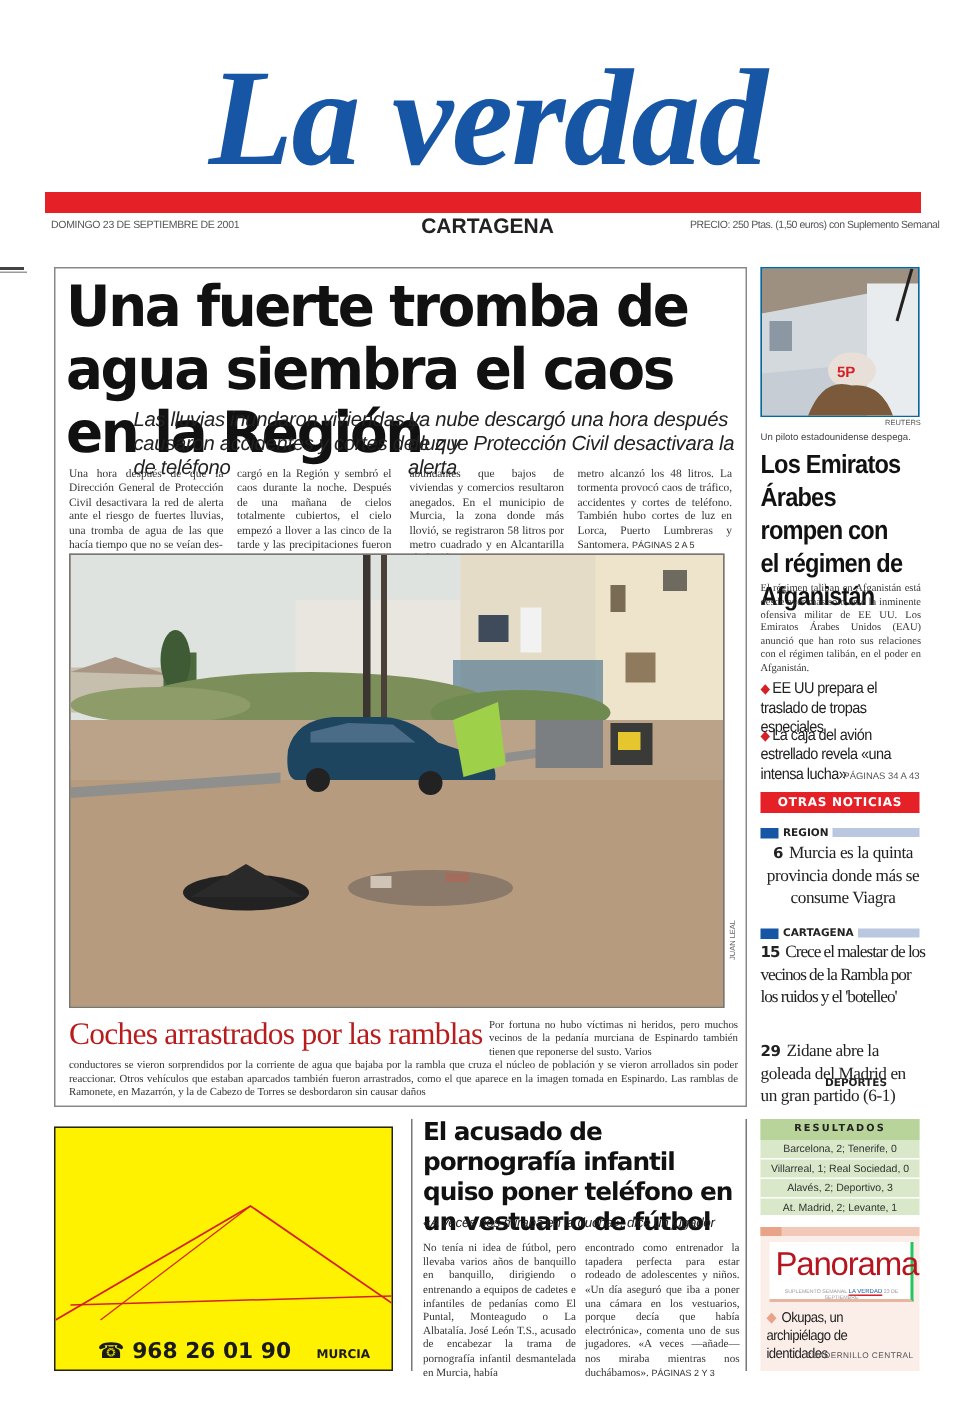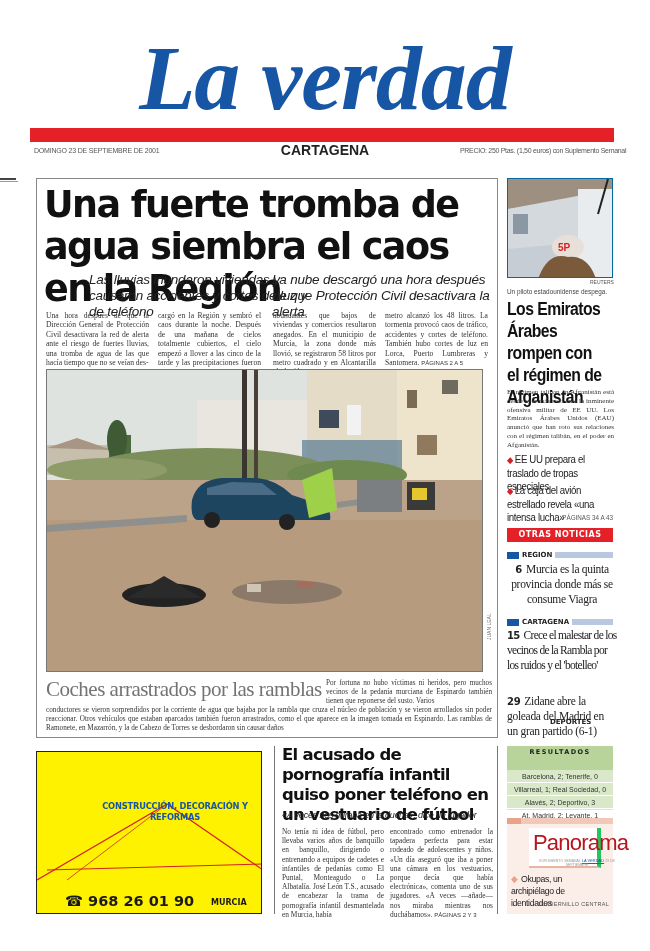--- a/index.html
+++ b/index.html
@@ -25,21 +25,21 @@
   .sub-right { left: 272px; top: 272px; width: 226px; }
   .body-col { font-family: "Liberation Serif", serif; font-size: 7.6px; line-height: 9.4px; color: #333; text-align: justify; }
   .c1 { left: 46px; top: 311px; width: 103px; }
   .c2 { left: 158px; top: 311px; width: 103px; }
   .c3 { left: 273px; top: 311px; width: 103px; }
   .c4 { left: 385px; top: 311px; width: 103px; }
 
   
   .photo { left: 46px; top: 369px; width: 437px; height: 303px; overflow: hidden; background: #b99b7e; border: 1px solid #777; }
   .photo-credit { left: 486px; top: 640px; font-family: "Liberation Sans", sans-serif; font-size: 5px; color: #666; transform: rotate(-90deg); transform-origin: left top; }
-  .photo-caption-title { left: 46px; top: 677px; font-family: "Liberation Serif", serif; font-size: 21px; line-height: 24px; color: #737373; letter-spacing: -0.5px; }
+  .photo-caption-title { left: 46px; top: 677px; font-family: "Liberation Serif", serif; font-size: 21px; line-height: 24px; color: #b91c1c; letter-spacing: -0.5px; }
   .caption-text-r { left: 326px; top: 679px; width: 166px; font-size: 7.2px; line-height: 9px; }
   .caption-text-b { left: 46px; top: 706px; width: 446px; font-size: 7.2px; line-height: 9px; }
 
   
   .rc-photo { left: 507px; top: 178px; width: 106px; height: 100px; overflow: hidden; border: 1px solid #0369a1; background: #9aa3ab; }
   .rc-credit { left: 590px; top: 279px; font-family: "Liberation Sans", sans-serif; font-size: 5px; color: #555; }
   .rc-caption { left: 507px; top: 288px; font-family: "Liberation Sans", sans-serif; font-size: 6.4px; color: #444; }
   .rc-headline { left: 507px; top: 298px; width: 110px; font-family: "Liberation Sans", sans-serif; font-weight: bold; font-size: 17.5px; line-height: 22px; color: #111; letter-spacing: -0.6px; transform: scaleX(0.9); transform-origin: left; }
   .rc-body { left: 507px; top: 388px; width: 107px; font-size: 7px; line-height: 8.8px; text-align: justify; }
   .bullet-item { left: 507px; width: 110px; font-family: "Liberation Sans", sans-serif; font-size: 10.5px; line-height: 13px; color: #222; letter-spacing: -0.4px; transform: scaleX(0.92); transform-origin: left; }
@@ -56,27 +56,27 @@
   .sl1 { top: 551px; }
   .sl2 { top: 618px; }
   .sl3 { top: 718px; gap: 40px; }
   .sec-story { left: 507px; width: 110px; font-family: "Liberation Serif", serif; font-size: 11.5px; line-height: 15px; color: #222; letter-spacing: -0.3px; }
   .sec-story .pg { font-family: "DejaVu Sans", sans-serif; font-weight: bold; font-size: 10px; margin-right: 4px; }
   .ss1 { top: 562px; text-align: center; }
   .ss2 { top: 628px; }
   .ss3 { top: 694px; }
 
   .results { left: 507px; top: 746px; width: 106px; height: 64px; background: #d8e8c8; }
-  .results-head { height: 24px; background: #b8d49a; text-align: center; font-family: "DejaVu Sans", sans-serif; font-weight: bold; font-size: 6.5px; line-height: 12px; letter-spacing: 1.4px; color: #222; }
+  .results-head { height: 14px; background: #b8d49a; text-align: center; font-family: "DejaVu Sans", sans-serif; font-weight: bold; font-size: 6.5px; line-height: 12px; letter-spacing: 1.4px; color: #222; }
   .results-row { height: 13px; text-align: center; font-family: "Liberation Sans", sans-serif; font-size: 7px; line-height: 13px; color: #333; border-bottom: 1px solid #fff; }
 
   .panorama-box { left: 507px; top: 818px; width: 106px; height: 96px; background: #fbeee8; }
   .pano-top { position: absolute; left: 0; top: 0; width: 106px; height: 6px; background: #f2c9b8; }
   .pano-top::before { content: ""; position: absolute; left: 0; top: 0; width: 14px; height: 6px; background: #e8a389; }
-  .pano-card { position: absolute; left: 22px; top: 10px; width: 72px; height: 40px; background: #fff; border-right: 4px solid #22c55e; border-bottom: 2px solid #e7b6a3; }
+  .pano-card { position: absolute; left: 6px; top: 10px; width: 96px; height: 40px; background: #fff; border-right: 2px solid #22c55e; border-bottom: 2px solid #e7b6a3; }
   .pano-title { position: absolute; left: 4px; top: 2px; font-family: "Liberation Sans", sans-serif; font-size: 22px; line-height: 26px; color: #b8141e; letter-spacing: -0.8px; }
   .pano-sub { position: absolute; left: 4px; top: 30px; width: 88px; font-family: "Liberation Sans", sans-serif; font-size: 3.5px; color: #999; text-align: center; }
   .pano-sub span { color: #1656a5; font-size: 4px; text-decoration: underline; text-decoration-color: #d42026; }
   .pano-story { position: absolute; left: 4px; top: 55px; width: 100px; font-family: "Liberation Sans", sans-serif; font-size: 9.5px; line-height: 12px; color: #222; letter-spacing: -0.4px; transform: scaleX(0.92); transform-origin: left; }
   .pano-story .dia { color: #e8a389; margin-right: 4px; }
   .pano-foot { position: absolute; left: 30px; top: 83px; font-family: "Liberation Sans", sans-serif; font-size: 5.5px; color: #555; letter-spacing: 0.3px; }
 
   
   .ad { left: 36px; top: 751px; width: 226px; height: 163px; background: #fff200; border: 1px solid #222; overflow: hidden; }
   .ad-line1 { position: absolute; left: 0; top: 4px; width: 226px; text-align: center; font-family: "DejaVu Sans", sans-serif; font-weight: bold; font-size: 13px; color: #1a1a1a; }
@@ -221,21 +221,20 @@
   <div class="pano-story"><span class="dia">◆</span><span>Okupas, un archipiélago de identidades</span></div>
   <div class="pano-foot">CUADERNILLO CENTRAL</div>
 </div>
 
 <div class="abs ad">
   <svg class="ad-roof" viewBox="0 0 226 163">
     <polyline points="0,128 130,52 226,118" fill="none" stroke="#d42026" stroke-width="1.2"></polyline>
     <polyline points="10,118 226,112" fill="none" stroke="#d42026" stroke-width="1"></polyline>
     <polyline points="30,128 130,52" fill="none" stroke="#d42026" stroke-width="0.8"></polyline>
   </svg>
-  <div class="ad-tag">CONSTRUCCIÓN, DECORACIÓN Y REFORMAS</div>
   <div class="ad-phone">☎ 968 26 01 90</div>
   <div class="ad-city">MURCIA</div>
 </div>
 
 <div class="abs story2-rule"></div>
 <div class="abs story2-rule-r"></div>
 <h2 class="abs story2-head">El acusado de pornografía infantil quiso poner teléfono en un vestuario de fútbol</h2>
 <div class="abs story2-sub">«A veces nos miraba en la ducha», dice un jugador</div>
 <p class="abs body-col s2c1">No tenía ni idea de fútbol, pero llevaba varios años de banquillo en banquillo, dirigiendo o entrenando a equipos de cadetes e infantiles de pedanías como El Puntal, Monteagudo o La Albatalía. José León T.S., acusado de encabezar la trama de pornografía infantil desmantelada en Murcia, había</p>
 <p class="abs body-col s2c2"><span>encontrado como entrenador la tapadera perfecta para estar rodeado de adolescentes y niños. «Un día aseguró que iba a poner una cámara en los vestuarios, porque decía que había electrónica», comenta uno de sus jugadores. «A veces —añade— nos miraba mientras nos duchábamos».</span> <span style="font-family:'Liberation Sans',sans-serif;font-size:6px;">PÁGINAS 2 Y 3</span></p>

